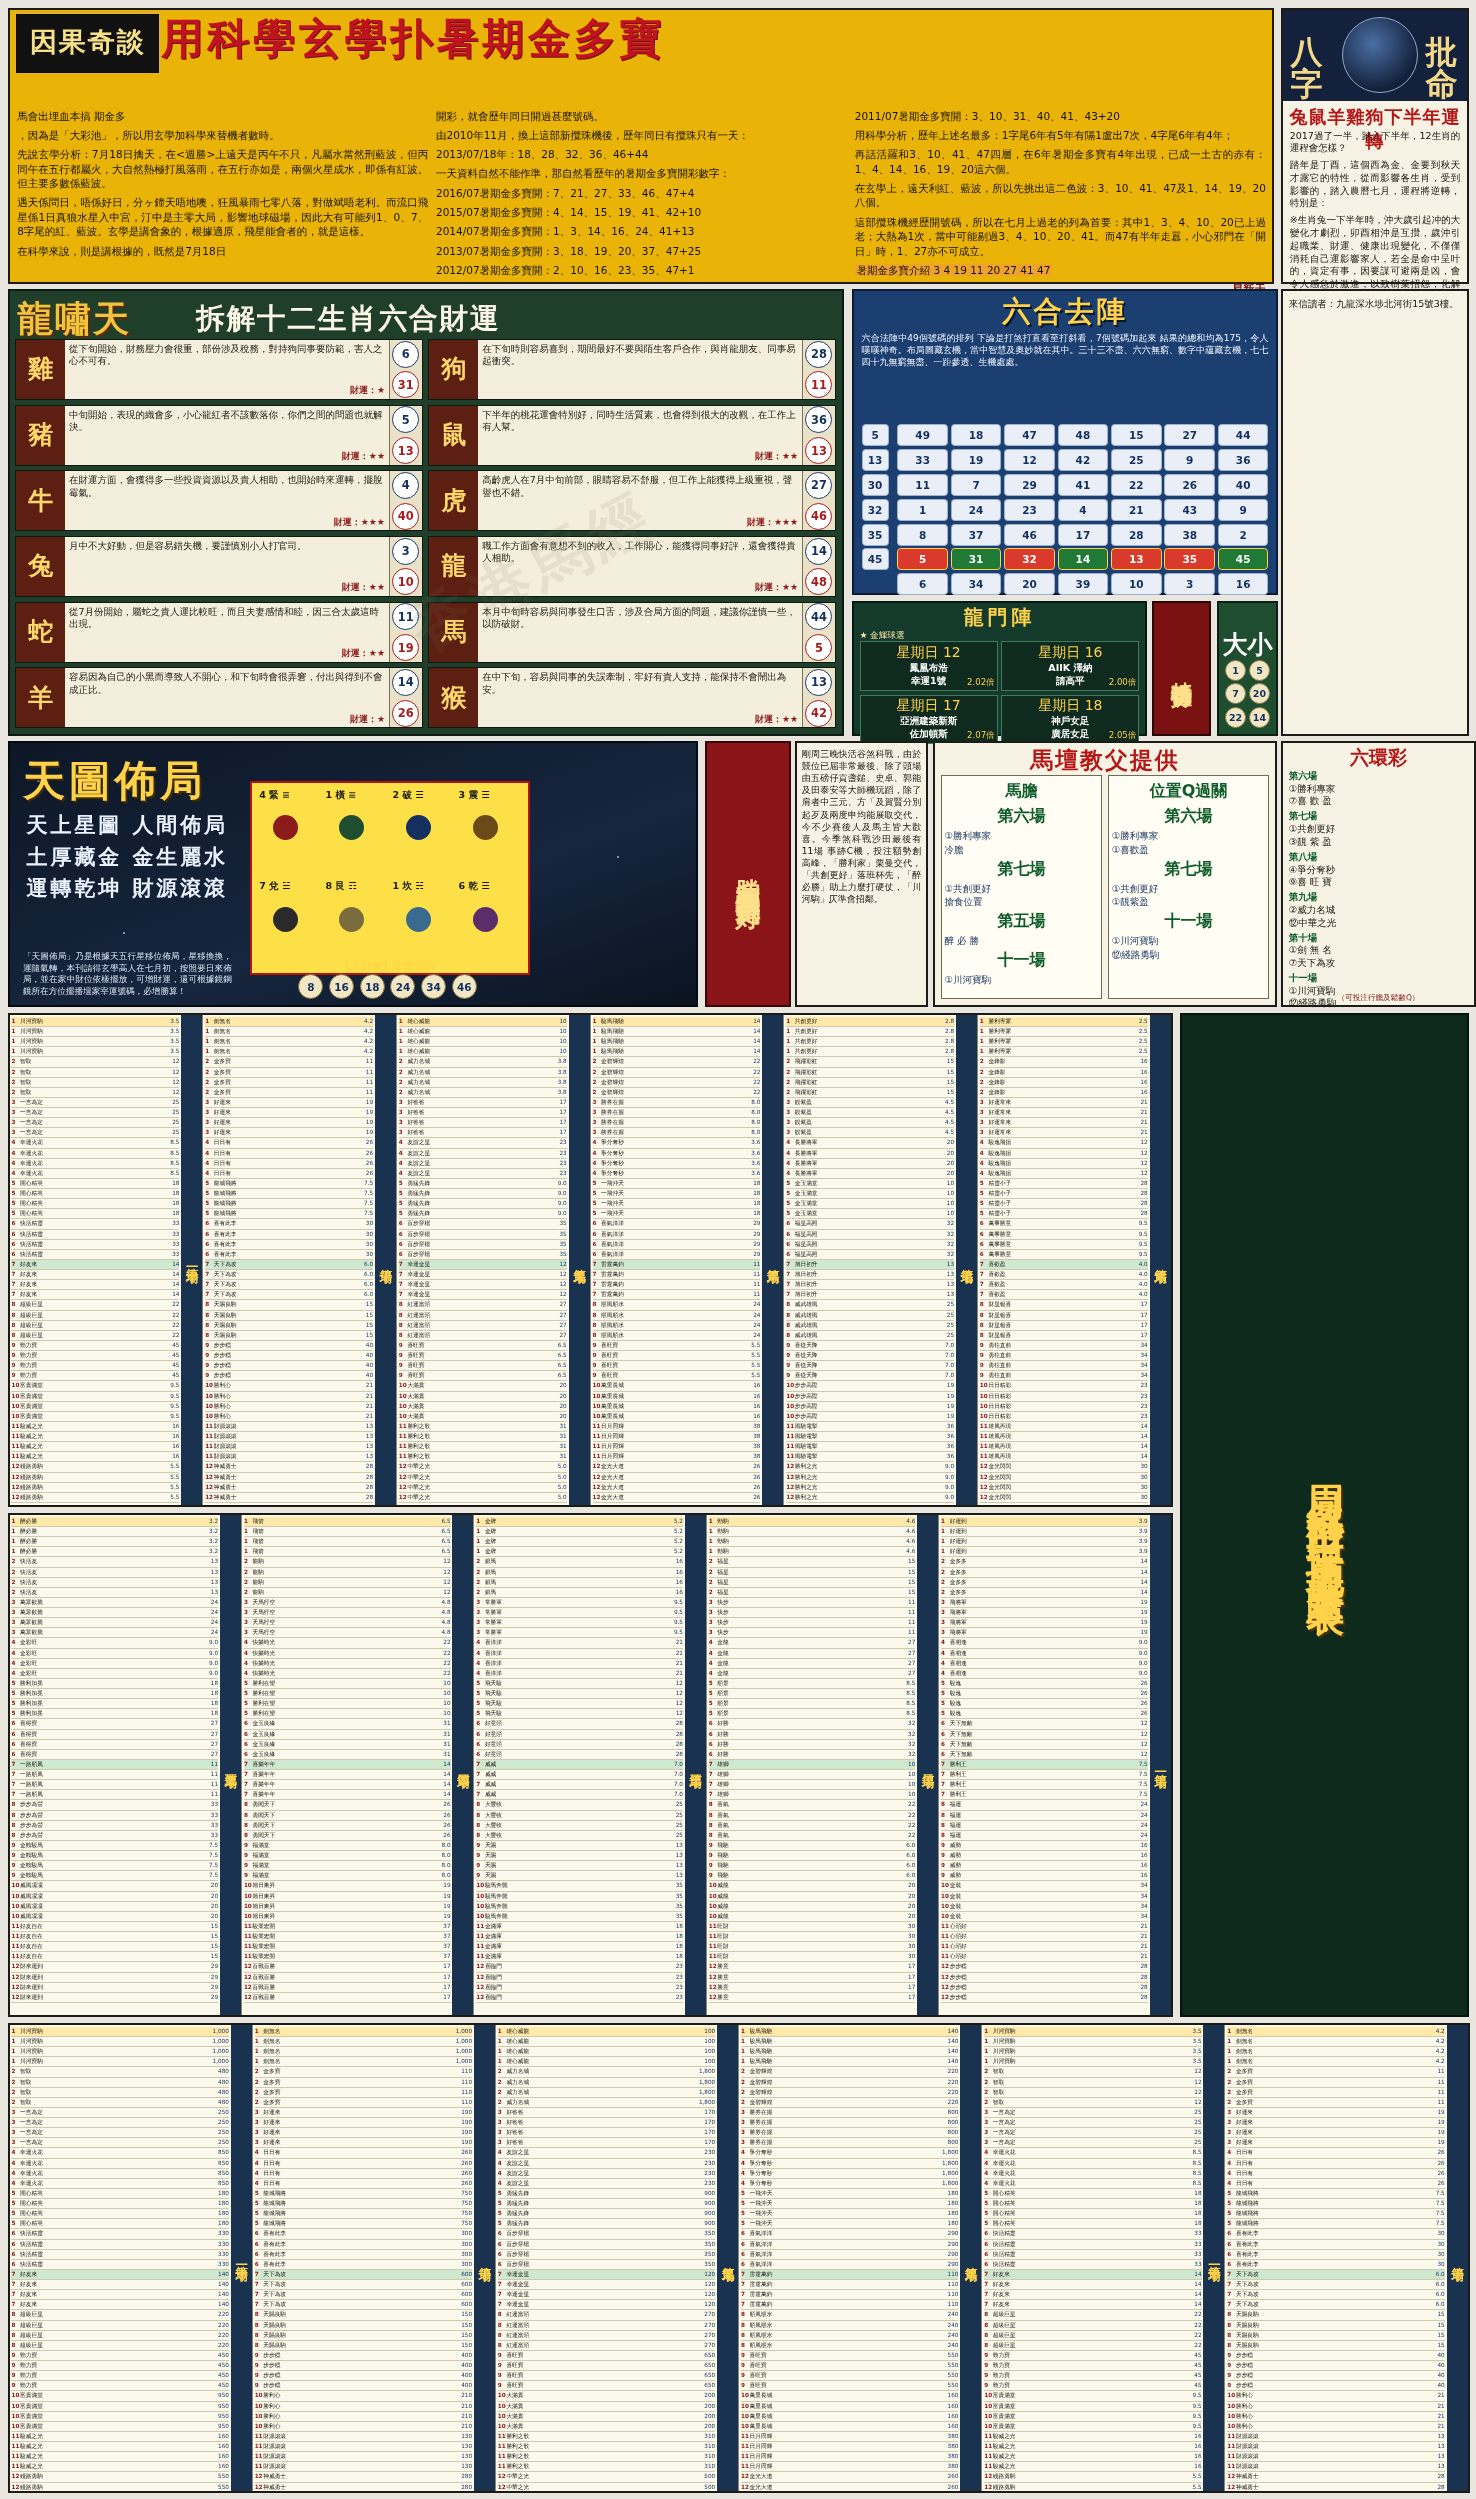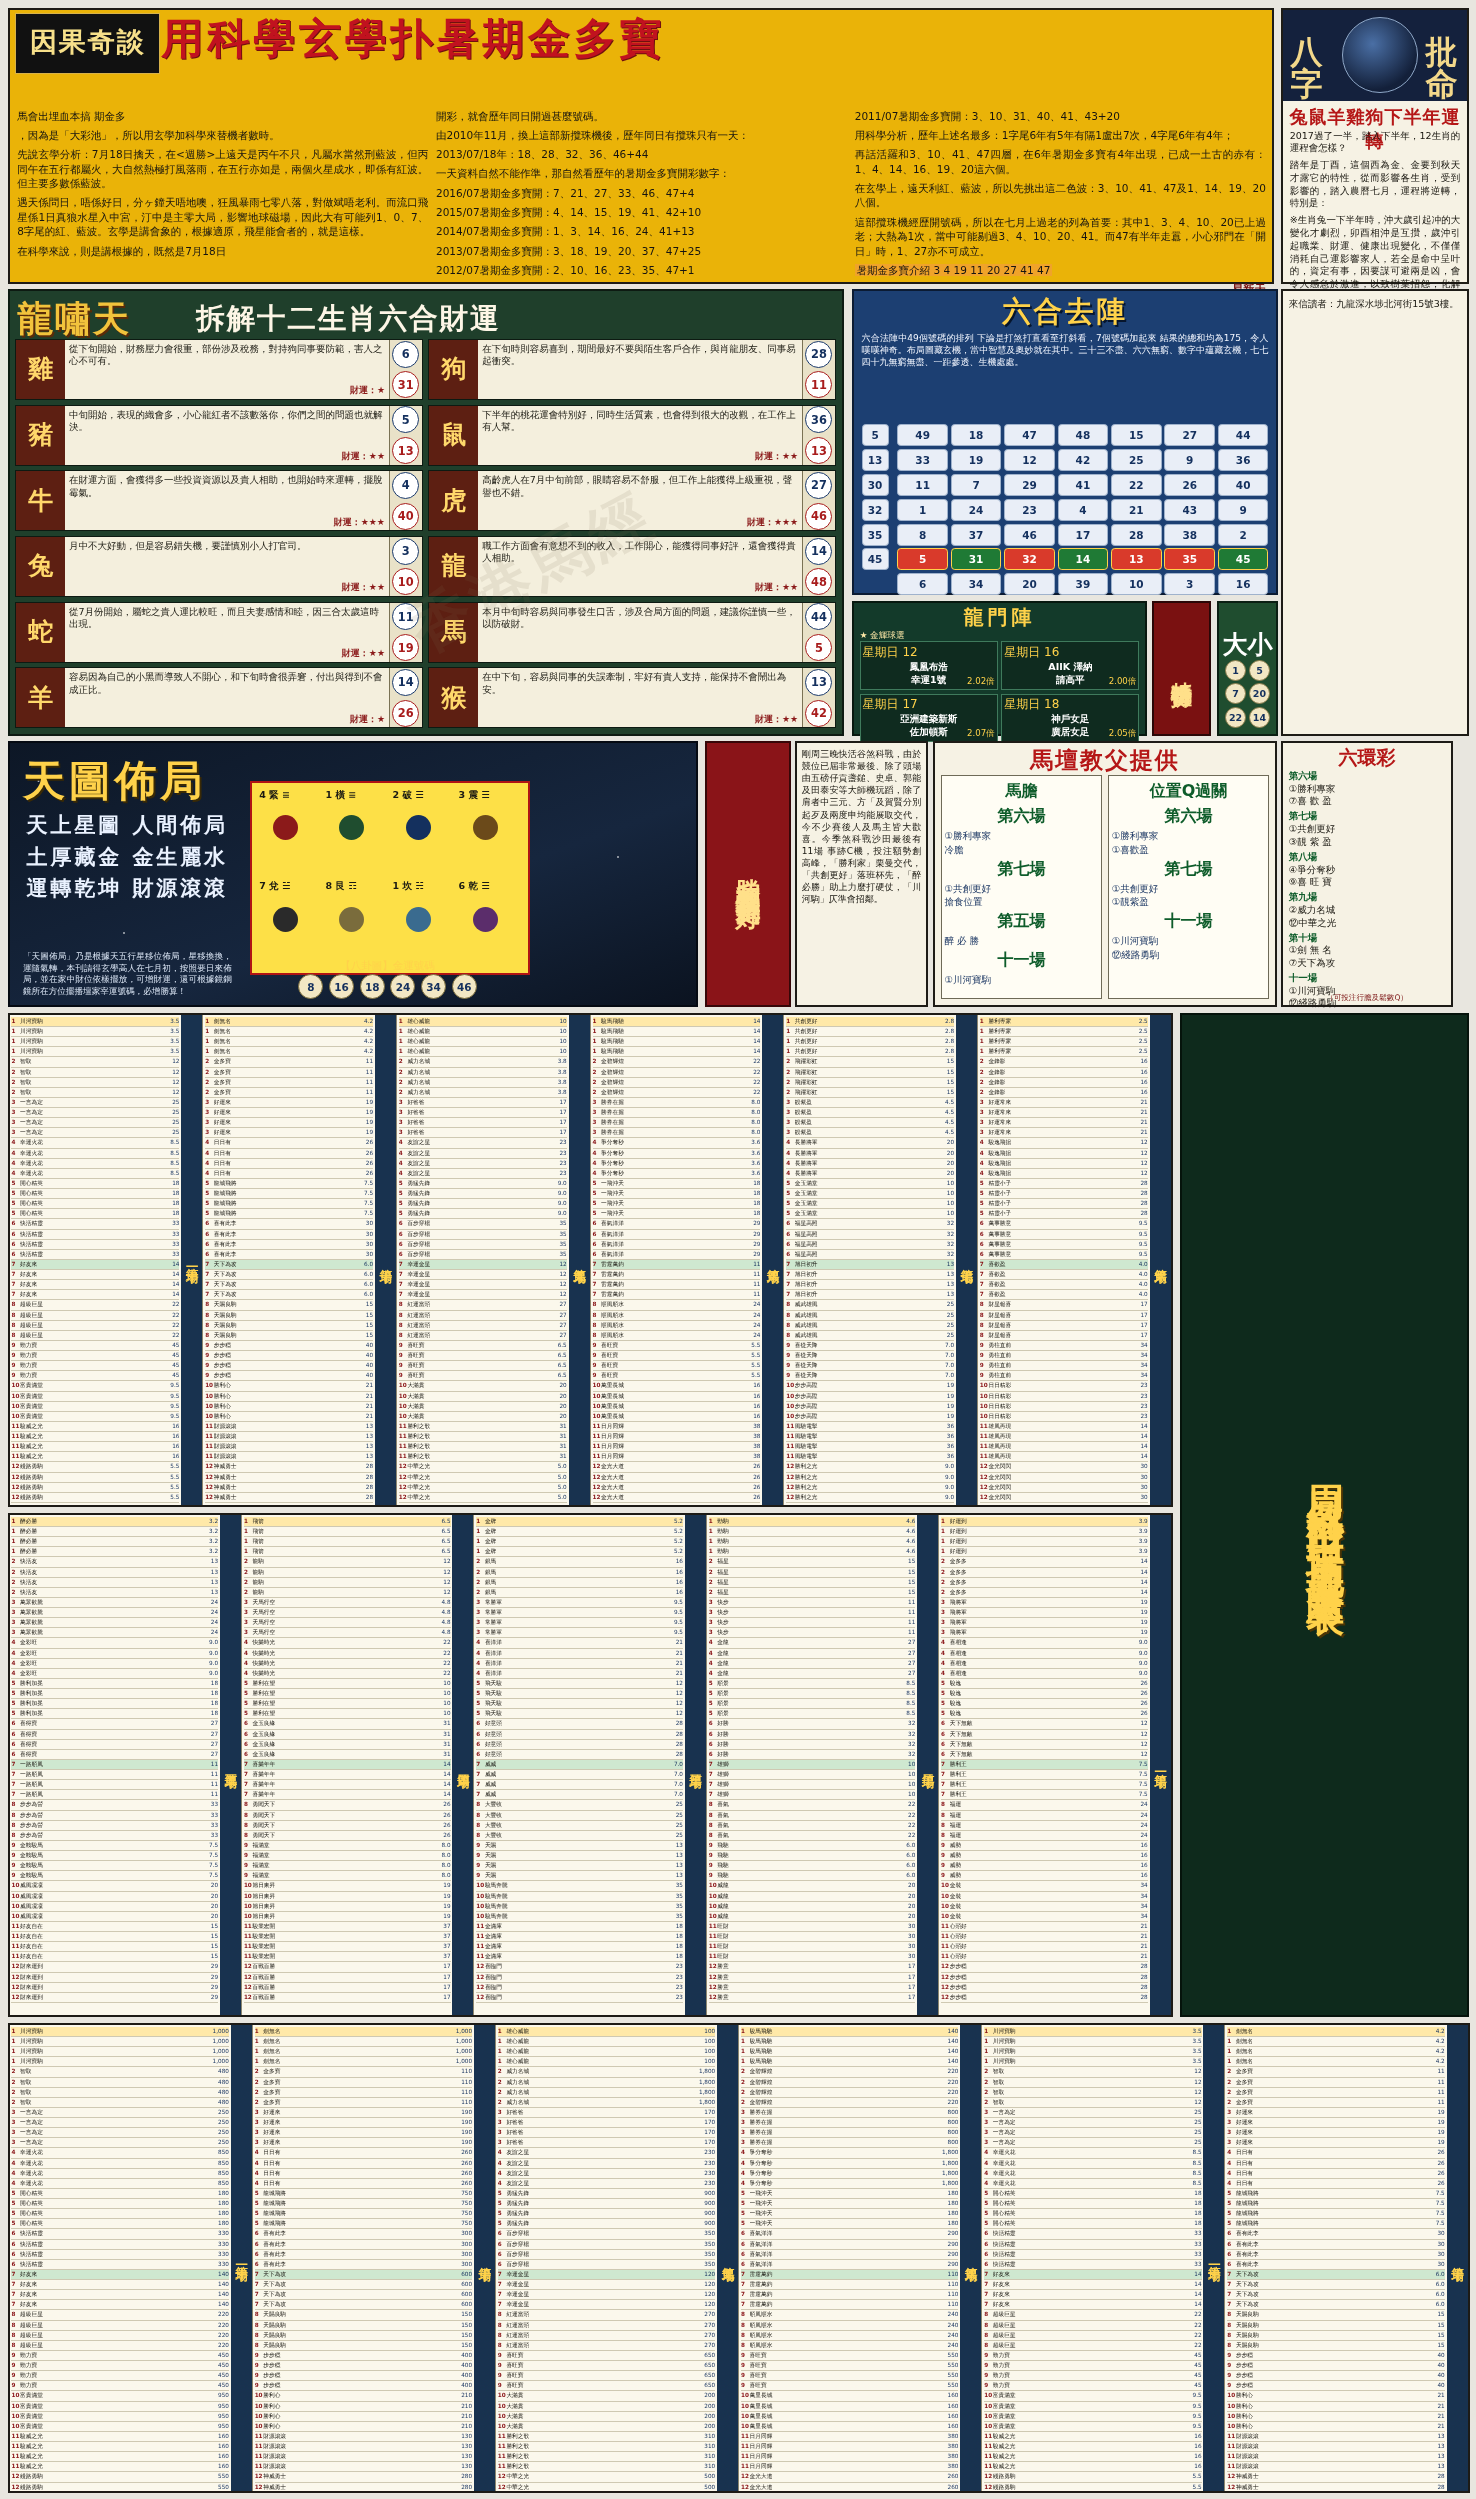--- a/index.html
+++ b/index.html
@@ -71,21 +71,21 @@
   #liuhe .cellgrid span.hl{background:#d93a2b;color:#fff;border-color:#ffd24a;}
   #liuhe .cellgrid span.hl2{background:#1f7a35;color:#fff;border-color:#ffd24a;}
 
   
   #longmen{left:852px;top:601px;width:295px;height:135px;background:#133a2a;border:2.9px solid #07180f;}
   #longmen .t{position:absolute;left:0;top:1px;width:100%;text-align:center;color:#ffd24a;font-size:20px;font-weight:bold;letter-spacing:3.8px;}
   #longmen .sub{position:absolute;left:5.7px;top:27px;color:#ffe9a8;font-size:8.6px;}
   #longmen .tiles{position:absolute;left:5.7px;top:38px;right:5.7px;bottom:3.8px;display:grid;grid-template-columns:1fr 1fr;
      grid-template-rows:1fr 1fr;gap:3.8px;}
   #longmen .tile{background:#0f2b1f;border:1px solid #3f7a5c;color:#fff;font-size:8.6px;padding:1.9px;position:relative;}
-  #longmen .tile .d{color:#ffd24a;font-size:12px;text-align:left;}
+  #longmen .tile .d{color:#ffd24a;font-size:14px;text-align:center;}
   #longmen .tile .n{color:#ffffff;font-size:9.5px;text-align:center;font-weight:bold;}
   #longmen .tile .o{position:absolute;right:1.9px;bottom:1px;color:#ffd24a;font-size:8.6px;}
 
   
   #tema{left:1152px;top:601px;width:59px;height:135px;background:#7a1111;border:2.9px solid #2a0707;
      color:#ffe08a;font-size:21px;font-weight:bold;display:flex;align-items:center;justify-content:center;
      letter-spacing:1.9px;writing-mode:vertical-rl;text-orientation:upright;}
   #daxiao{left:1217px;top:601px;width:61px;height:135px;background:#1f4d2f;border:2.9px solid #0b1f13;}
   #daxiao .t{position:absolute;left:0;top:25px;width:100%;text-align:center;color:#fff;font-size:25px;font-weight:bold;}
   #daxiao .balls{position:absolute;left:0;bottom:5.7px;width:100%;display:flex;flex-wrap:wrap;justify-content:center;gap:2.9px;}
@@ -128,21 +128,21 @@
 
   
   #godfather{left:933px;top:741px;width:344px;height:266px;background:#f6f2e4;border:2.9px solid #1d1b16;}
   #godfather .t{position:absolute;left:0;top:1.9px;width:100%;text-align:center;color:#b51717;font-size:23px;font-weight:bold;letter-spacing:1.9px;}
   #godfather .cols{position:absolute;left:5.7px;top:32px;right:5.7px;bottom:5.7px;display:flex;gap:5.7px;}
   #godfather .c{flex:1;border:1px solid #6e6a57;background:#fffdf4;padding:2.9px;font-size:9.5px;line-height:1.45;color:#18160f;}
   #godfather .c .hd{color:#0e5c2a;font-weight:bold;font-size:16px;text-align:center;margin-bottom:1.9px;}
   #godfather .c .it{color:#14305e;}
 
   
-  #six{left:1281px;top:741px;width:172px;height:266px;background:#f6f2e4;border:2.9px solid #1d1b16;}
+  #six{left:1281px;top:741px;width:195px;height:266px;background:#f6f2e4;border:2.9px solid #1d1b16;}
   #six .t{position:absolute;left:0;top:1.9px;width:100%;text-align:center;color:#b51717;font-size:19px;font-weight:bold;}
   #six .list{position:absolute;left:5.7px;top:27px;right:5.7px;bottom:17px;display:flex;flex-direction:column;font-size:9.5px;line-height:1.32;color:#18160f;}
   #six .list .g{margin-bottom:2.9px;}
   #six .list .g .h{color:#0e5c2a;font-weight:bold;}
   #six .foot{position:absolute;left:0;bottom:1.9px;width:100%;text-align:center;font-size:7.6px;color:#7a1111;}
 
   
   #tbl1{left:7.6px;top:1013px;width:1165px;height:494px;background:#fbf8ec;border:2.9px solid #1d1b16;display:flex;}
   #tbl2{left:7.6px;top:1513px;width:1165px;height:504px;background:#fbf8ec;border:2.9px solid #1d1b16;display:flex;}
   .racecol{flex:1;border-right:1px solid #8c866f;position:relative;overflow:hidden;}

